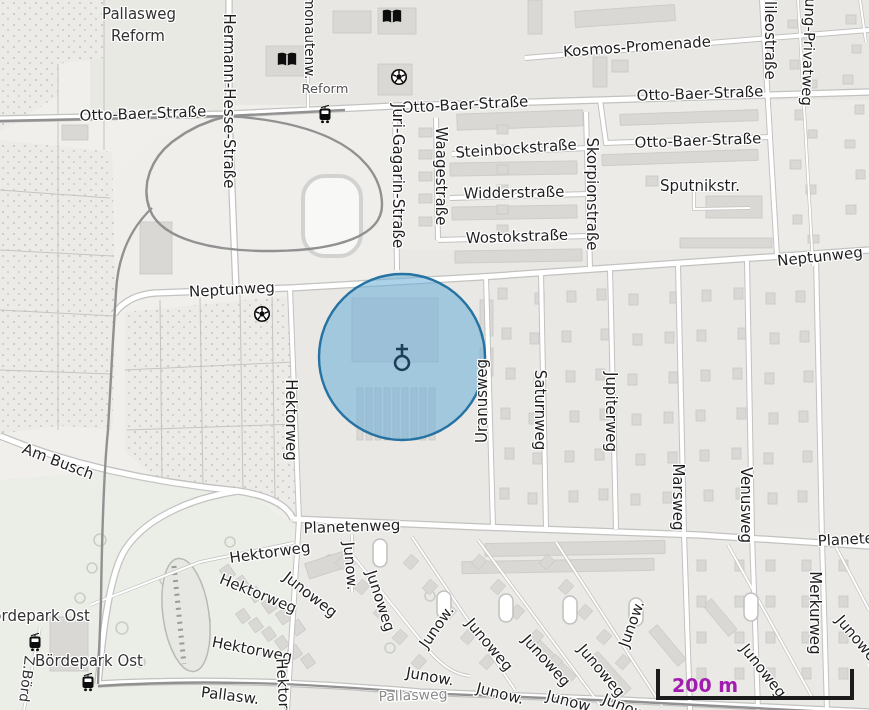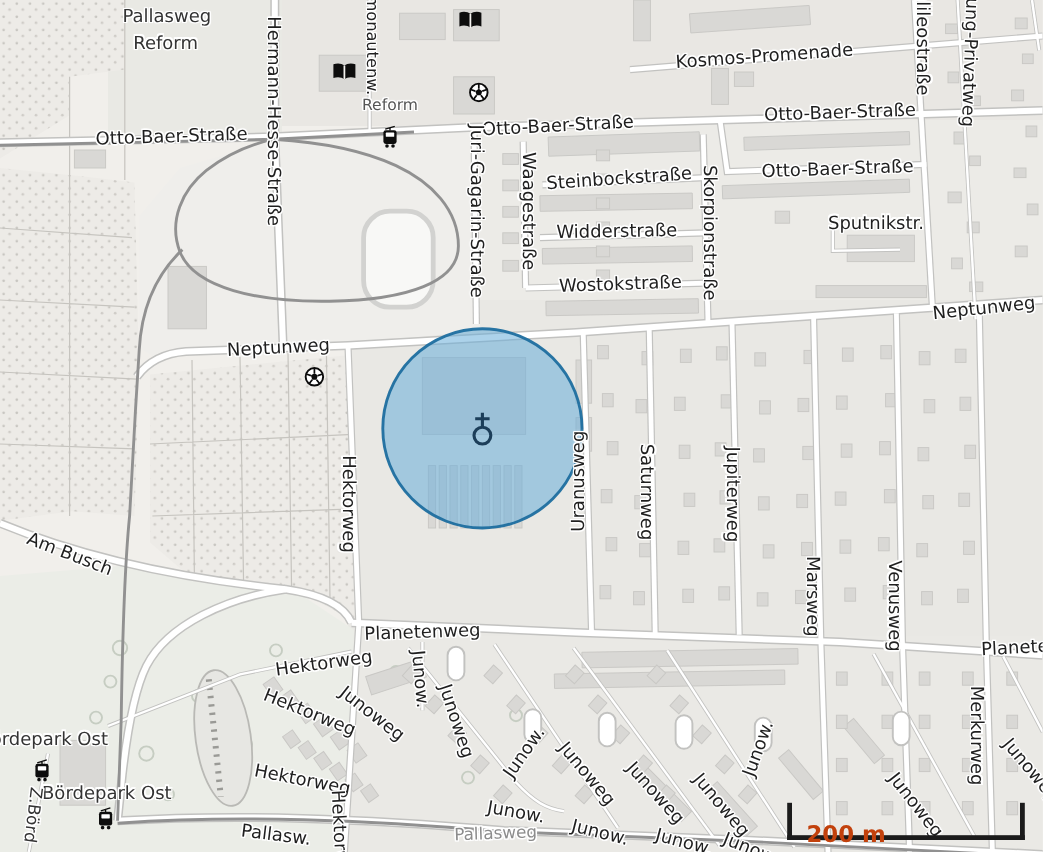--- a/index.html
+++ b/index.html
@@ -6,21 +6,21 @@
   #map{position:relative;width:869px;height:710px;overflow:hidden;background:#f1efeb;
        font-family:"DejaVu Sans","Liberation Sans",sans-serif;cursor:grab;}
   #base{position:absolute;left:0;top:0;}
   #labels{position:absolute;left:0;top:0;width:100%;height:100%;pointer-events:none;}
   .map-label{position:absolute;white-space:nowrap;color:#1f1f1f;font-size:15px;line-height:1;
     text-shadow:1px 0 0 #fff,-1px 0 0 #fff,0 1px 0 #fff,0 -1px 0 #fff,
                 1px 1px 0 #fff,-1px -1px 0 #fff,1px -1px 0 #fff,-1px 1px 0 #fff,0 0 3px #fff;}
   .poi{position:absolute;pointer-events:none;}
   #scalebar{position:absolute;left:656px;top:669px;width:190px;height:27px;
     border-left:4px solid #1b1b1b;border-right:4px solid #1b1b1b;border-bottom:4px solid #1b1b1b;}
-  #scalebar span{display:inline-block;margin:16px 0 0 12px;font-size:19px;font-weight:bold;color:#c2410c;
+  #scalebar span{display:inline-block;margin:5px 0 0 12px;font-size:19px;font-weight:bold;color:#a21caf;
     font-family:"DejaVu Sans","Liberation Sans",sans-serif;}
 </style>
 </head>
 <body>
 
 <div id="map">
 <svg id="base" width="869" height="710" viewBox="0 0 869 710">
   <defs>
     <pattern id="dots" width="11" height="11" patternUnits="userSpaceOnUse">
       <rect width="11" height="11" fill="#edebe7"></rect>
@@ -359,21 +359,21 @@
       <div class="map-label" style="left: 700px; top: 94px; transform: translate(-50%, -50%) rotate(-2deg);">Otto-Baer-Straße</div>
       <div class="map-label" style="left: 698px; top: 141px; transform: translate(-50%, -50%) rotate(-2deg);">Otto-Baer-Straße</div>
       <div class="map-label" style="left: 769px; top: 30px; transform: translate(-50%, -50%) rotate(90deg);">Galileostraße</div>
       <div class="map-label" style="left: 808px; top: 52px; transform: translate(-50%, -50%) rotate(92deg);">ung-Privatweg</div>
       <div class="map-label" style="left: 397px; top: 176px; transform: translate(-50%, -50%) rotate(90deg);">Juri-Gagarin-Straße</div>
       <div class="map-label" style="left: 440px; top: 176px; transform: translate(-50%, -50%) rotate(90deg);">Waagestraße</div>
       <div class="map-label" style="left: 516px; top: 149px; transform: translate(-50%, -50%) rotate(-4deg);">Steinbockstraße</div>
       <div class="map-label" style="left: 514px; top: 193px; transform: translate(-50%, -50%) rotate(-1deg);">Widderstraße</div>
       <div class="map-label" style="left: 517px; top: 237px; transform: translate(-50%, -50%) rotate(-2deg);">Wostokstraße</div>
       <div class="map-label" style="left: 591px; top: 194px; transform: translate(-50%, -50%) rotate(90deg);">Skorpionstraße</div>
-      <div class="map-label" style="left: 700px; top: 186px; transform: translate(-50%, -50%) rotate(0deg); margin-left: 30px;">Sputnikstr.</div>
+      <div class="map-label" style="left: 700px; top: 186px; transform: translate(-50%, -50%) rotate(0deg);">Sputnikstr.</div>
       <div class="map-label" style="left: 232px; top: 290px; transform: translate(-50%, -50%) rotate(-3deg);">Neptunweg</div>
       <div class="map-label" style="left: 820px; top: 257px; transform: translate(-50%, -50%) rotate(-6deg);">Neptunweg</div>
       <div class="map-label" style="left: 290px; top: 420px; transform: translate(-50%, -50%) rotate(90deg);">Hektorweg</div>
       <div class="map-label" style="left: 482px; top: 401px; transform: translate(-50%, -50%) rotate(-90deg);">Uranusweg</div>
       <div class="map-label" style="left: 539px; top: 410px; transform: translate(-50%, -50%) rotate(90deg);">Saturnweg</div>
       <div class="map-label" style="left: 610px; top: 412px; transform: translate(-50%, -50%) rotate(90deg);">Jupiterweg</div>
       <div class="map-label" style="left: 677px; top: 497px; transform: translate(-50%, -50%) rotate(90deg);">Marsweg</div>
       <div class="map-label" style="left: 745px; top: 505px; transform: translate(-50%, -50%) rotate(90deg);">Venusweg</div>
       <div class="map-label" style="left: 814px; top: 613px; transform: translate(-50%, -50%) rotate(90deg);">Merkurweg</div>
       <div class="map-label" style="left: 58px; top: 462px; transform: translate(-50%, -50%) rotate(21deg);">Am Busch</div>

